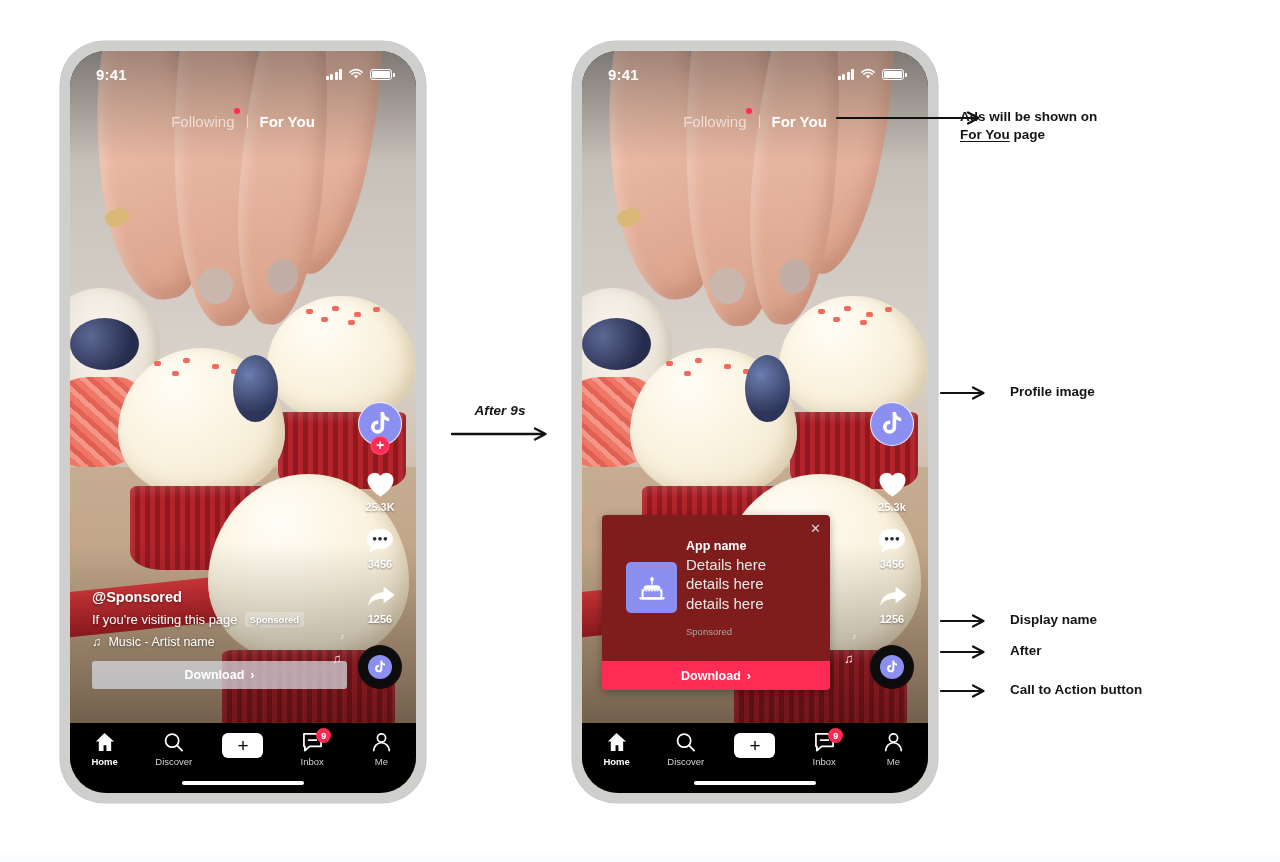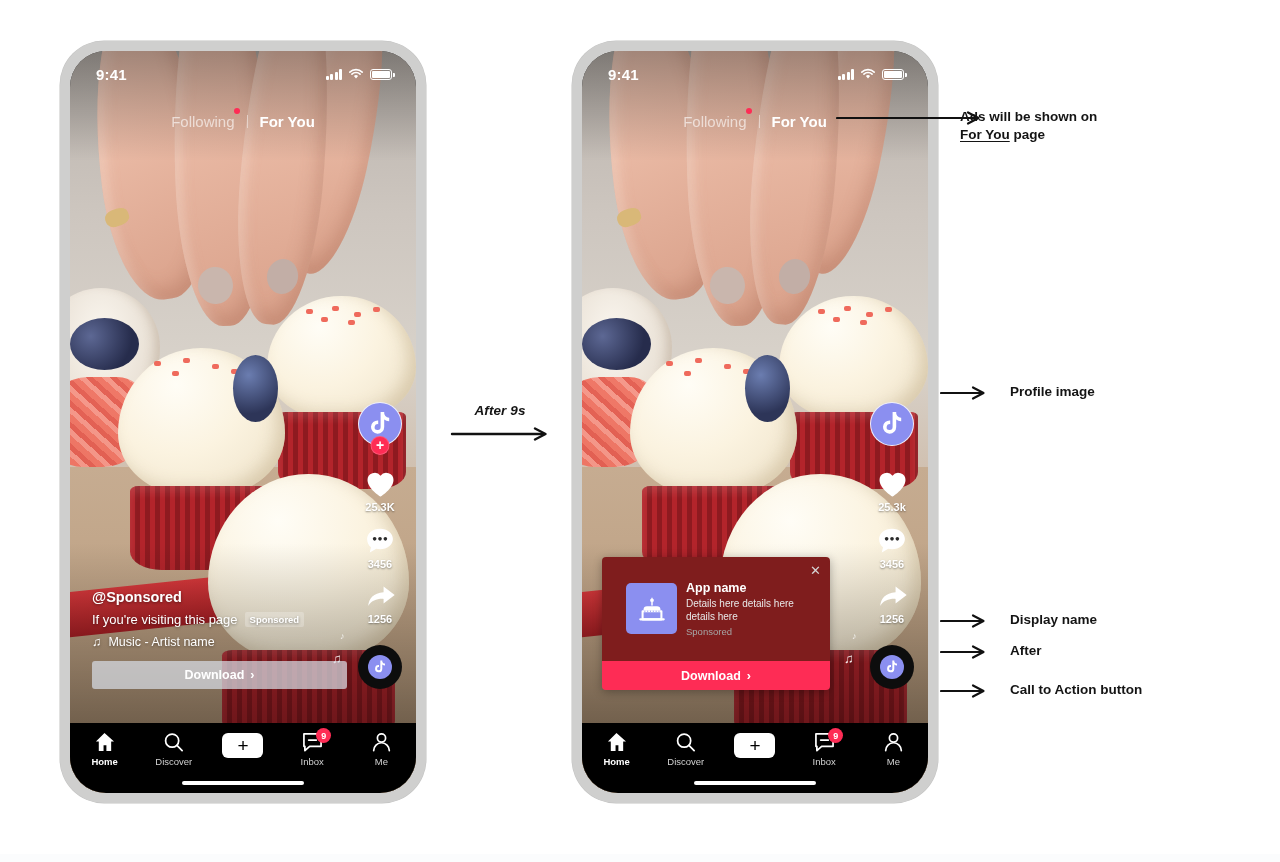--- a/index.html
+++ b/index.html
@@ -207,21 +207,21 @@
     border-radius:4px; overflow:hidden;
     box-shadow: 0 2px 10px rgba(0,0,0,.3);
   }
   .adcard-top { background:#7f1d1d; display:flex; padding:24px; gap:9px; position:relative;align-items:center; }
   .adicon {
     width:51px; height:51px; border-radius:5px; background:#8b8ff0; flex:none;
     display:flex; align-items:center; justify-content:center;
   }
   .adtext { flex:1; min-width:0; padding-right:12px; }
   .ad-title { color:#fff; font-size:12.5px; font-weight:700; margin-bottom:2px; }
-  .ad-desc { color:#e8e8e8; font-size:10px; line-height:1.32; margin-bottom:3px; }
+  .ad-desc { color:#e8e8e8; font-size:15px; line-height:1.32; margin-bottom:12px; }
   .ad-sponsored { color:#a6a6a6; font-size:9.5px; }
   .ad-close {
     position:absolute; right:8px; top:7px; width:13px; height:13px;
     color:#d6d6d6; font-size:13px; line-height:13px; text-align:center;
   }
   .adcard-cta {
     background:#fe2c55; height:29px; display:flex; align-items:center;
     justify-content:center; gap:6px; color:#fff; font-size:12.5px; font-weight:700;
   }
 

